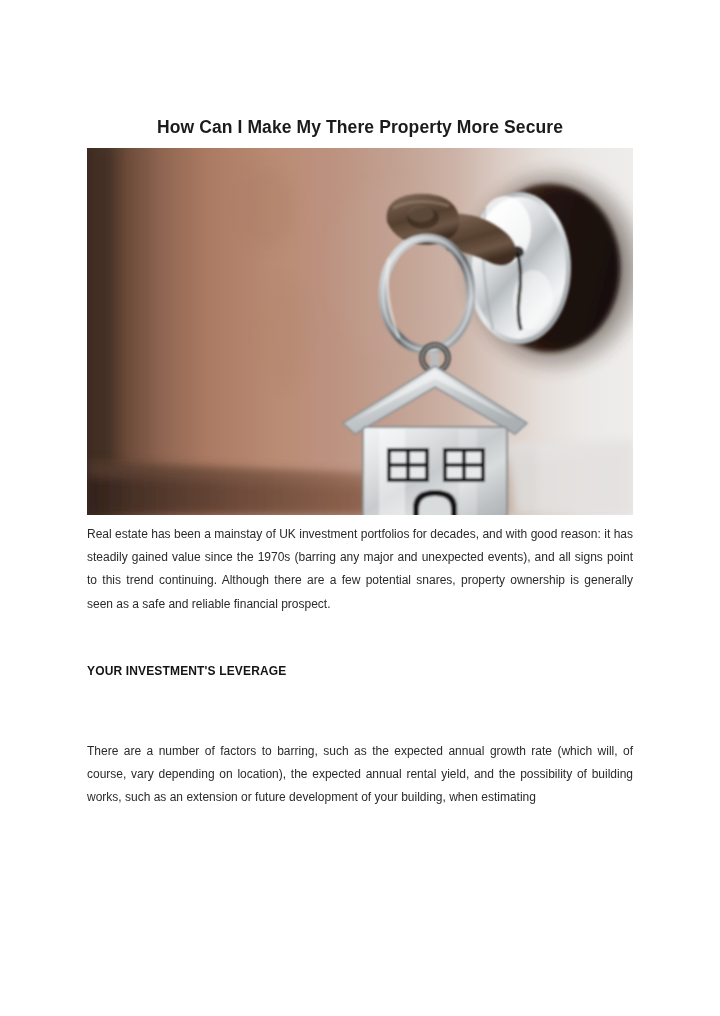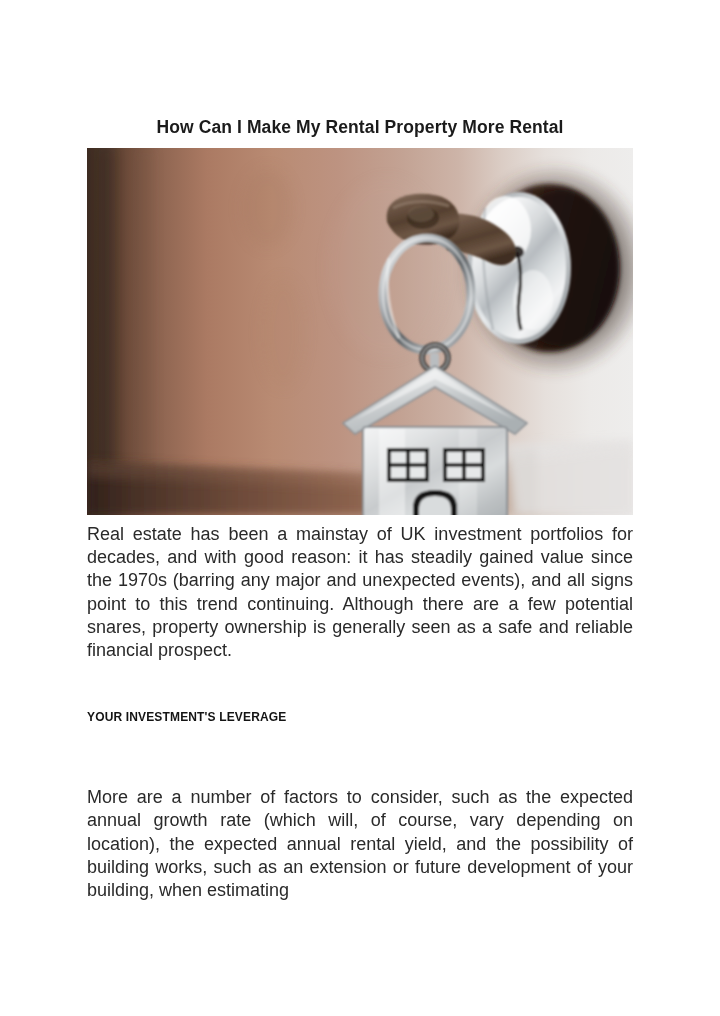--- a/index.html
+++ b/index.html
@@ -52,21 +52,21 @@
   }
 
   
   .body-col {
     position: absolute;
     left: 87px;
     top: 523px;
     width: 546px;
   }
   .para {
-    font-size: 18px;
+    font-size: 12px;
     line-height: 23.2px;
     color: #2a2a2a;
     text-align: justify;
     text-justify: inter-word;
     margin: 0;
   }
   .para.p1 { margin-bottom: 0; }
 
   .section-heading {
     font-size: 12px;
@@ -80,21 +80,21 @@
 
   .gap-after-p1   { height: 45px; }
   .gap-after-head { height: 38px; }
   .gap-between    { height: 21px; }
 </style>
 </head>
 <body>
 
 <div class="page">
 
-  <h1 class="doc-title">How Can I Make My Rental Property More Rental</h1>
+  <h1 class="doc-title">How Can I Make My There Property More Secure</h1>
 
   <figure class="photo-figure" style="margin:0;">
     <svg viewBox="0 0 546 367" preserveAspectRatio="none">
       <defs>
         <linearGradient id="wallGrad" x1="0" y1="0" x2="1" y2="0">
           <stop offset="0.00" stop-color="#3e2c22"></stop>
           <stop offset="0.035" stop-color="#4a362a"></stop>
           <stop offset="0.07" stop-color="#6b4a39"></stop>
           <stop offset="0.13" stop-color="#8d6450"></stop>
           <stop offset="0.22" stop-color="#ab7a63"></stop>
@@ -307,16 +307,16 @@
 
     <div class="gap-after-p1"></div>
 
     <h2 class="section-heading">YOUR INVESTMENT'S LEVERAGE</h2>
 
     <div class="gap-after-head"></div>
 
 
     <div class="gap-between"></div>
 
-    <p class="para">More are a number of factors to consider, such as the expected annual growth rate (which will, of course, vary depending on location), the expected annual rental yield, and the possibility of building works, such as an extension or future development of your building, when estimating</p>
+    <p class="para">There are a number of factors to barring, such as the expected annual growth rate (which will, of course, vary depending on location), the expected annual rental yield, and the possibility of building works, such as an extension or future development of your building, when estimating</p>
 
   </div>
 </div>
 
 </body></html>

